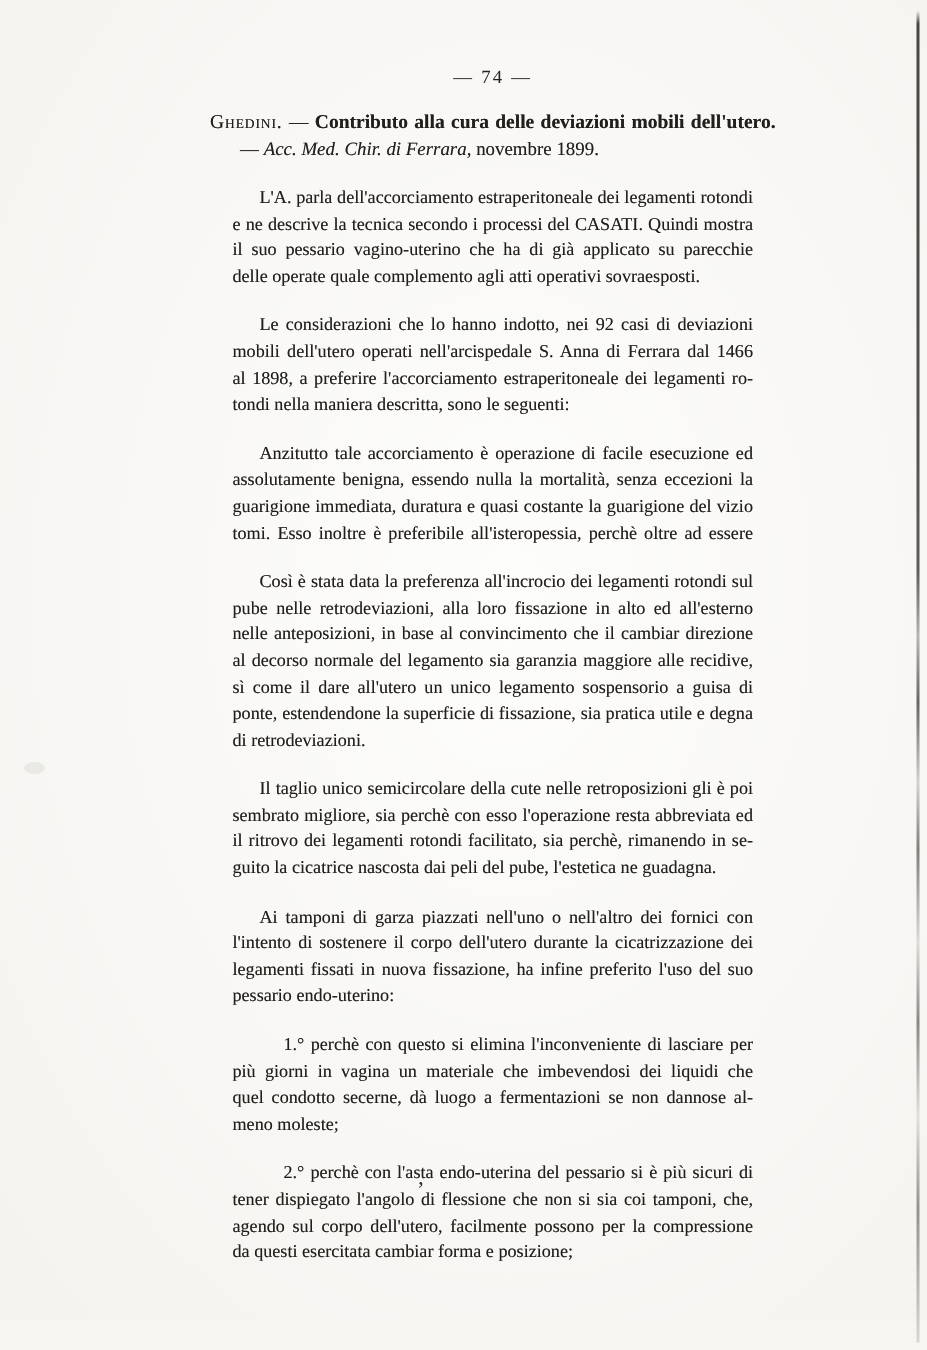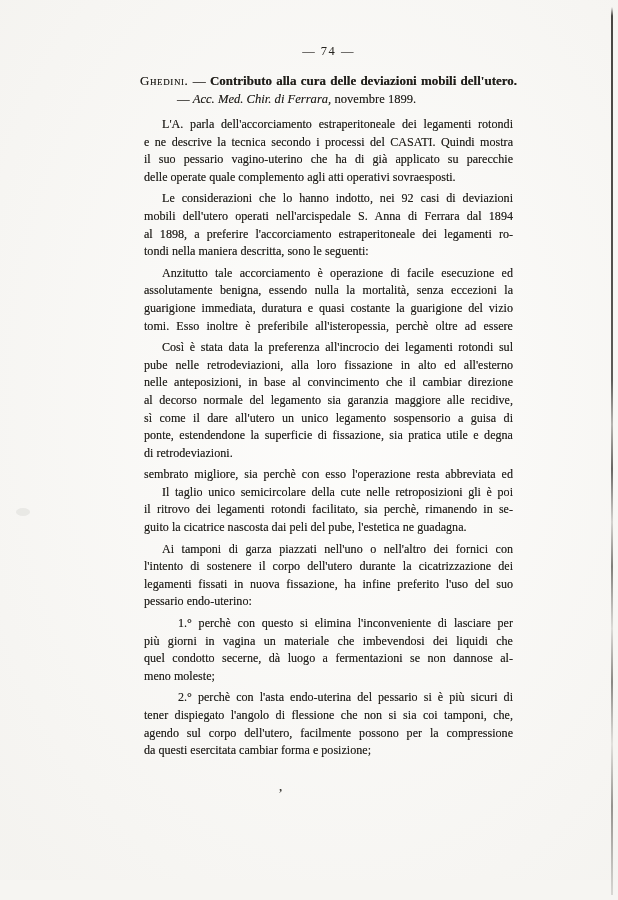--- a/index.html
+++ b/index.html
@@ -38,31 +38,31 @@
     text-shadow: 0 0 0.4px rgba(32,30,25,0.65);
   }
   .author-name {
     font-variant: small-caps;
     letter-spacing: 0.6px;
   }
   .heading-title { font-weight: bold; }
   .heading-line2 {
     font-size: 12.6px;
     line-height: 18px;
-    margin-left: 37px;
+    margin-left: 20px;
     text-shadow: 0 0 0.3px rgba(32,30,25,0.5);
   }
   .source-journal { font-style: italic; }
   .text-body {
     margin-top: 8px;
     font-size: 12.1px;
     line-height: 17.6px;
     text-shadow: 0 0 0.35px rgba(32,30,25,0.55);
   }
-  .para { margin: 4px; }
+  .para { margin: 15px; }
   .line {
     white-space: nowrap;
     text-align: justify;
     text-align-last: justify;
   }
   .line.lastline { text-align-last: left; }
   .line.first { text-indent: 18px; }
   .line.first.deep { text-indent: 34px; }
   .margin-rule {
     position: absolute;
@@ -115,42 +115,42 @@
 
     <div class="text-body" id="text-body">
         <div class="para">
           <div class="line first">L'A. parla dell'accorciamento estraperitoneale dei legamenti rotondi</div>
           <div class="line">e ne descrive la tecnica secondo i processi del CASATI. Quindi mostra</div>
           <div class="line">il suo pessario vagino-uterino che ha di già applicato su parecchie</div>
           <div class="line lastline">delle operate quale complemento agli atti operativi sovraesposti.</div>
         </div>
         <div class="para">
           <div class="line first">Le considerazioni che lo hanno indotto, nei 92 casi di deviazioni</div>
-          <div class="line">mobili dell'utero operati nell'arcispedale S. Anna di Ferrara dal 1894</div>
+          <div class="line">mobili dell'utero operati nell'arcispedale S. Anna di Ferrara dal 1466</div>
           <div class="line">al 1898, a preferire l'accorciamento estraperitoneale dei legamenti ro-</div>
           <div class="line lastline">tondi nella maniera descritta, sono le seguenti:</div>
         </div>
         <div class="para">
           <div class="line first">Anzitutto tale accorciamento è operazione di facile esecuzione ed</div>
           <div class="line">assolutamente benigna, essendo nulla la mortalità, senza eccezioni la</div>
           <div class="line">guarigione immediata, duratura e quasi costante la guarigione del vizio</div>
           <div class="line">tomi. Esso inoltre è preferibile all'isteropessia, perchè oltre ad essere</div>
         </div>
         <div class="para">
           <div class="line first">Così è stata data la preferenza all'incrocio dei legamenti rotondi sul</div>
           <div class="line">pube nelle retrodeviazioni, alla loro fissazione in alto ed all'esterno</div>
           <div class="line">nelle anteposizioni, in base al convincimento che il cambiar direzione</div>
           <div class="line">al decorso normale del legamento sia garanzia maggiore alle recidive,</div>
           <div class="line">sì come il dare all'utero un unico legamento sospensorio a guisa di</div>
           <div class="line">ponte, estendendone la superficie di fissazione, sia pratica utile e degna</div>
           <div class="line lastline">di retrodeviazioni.</div>
         </div>
         <div class="para">
+          <div class="line first">Il taglio unico semicircolare della cute nelle retroposizioni gli è poi</div>
           <div class="line">sembrato migliore, sia perchè con esso l'operazione resta abbreviata ed</div>
-          <div class="line first">Il taglio unico semicircolare della cute nelle retroposizioni gli è poi</div>
           <div class="line">il ritrovo dei legamenti rotondi facilitato, sia perchè, rimanendo in se-</div>
           <div class="line lastline">guito la cicatrice nascosta dai peli del pube, l'estetica ne guadagna.</div>
         </div>
         <div class="para">
           <div class="line first">Ai tamponi di garza piazzati nell'uno o nell'altro dei fornici con</div>
           <div class="line">l'intento di sostenere il corpo dell'utero durante la cicatrizzazione dei</div>
           <div class="line">legamenti fissati in nuova fissazione, ha infine preferito l'uso del suo</div>
           <div class="line lastline">pessario endo-uterino:</div>
         </div>
         <div class="para">

